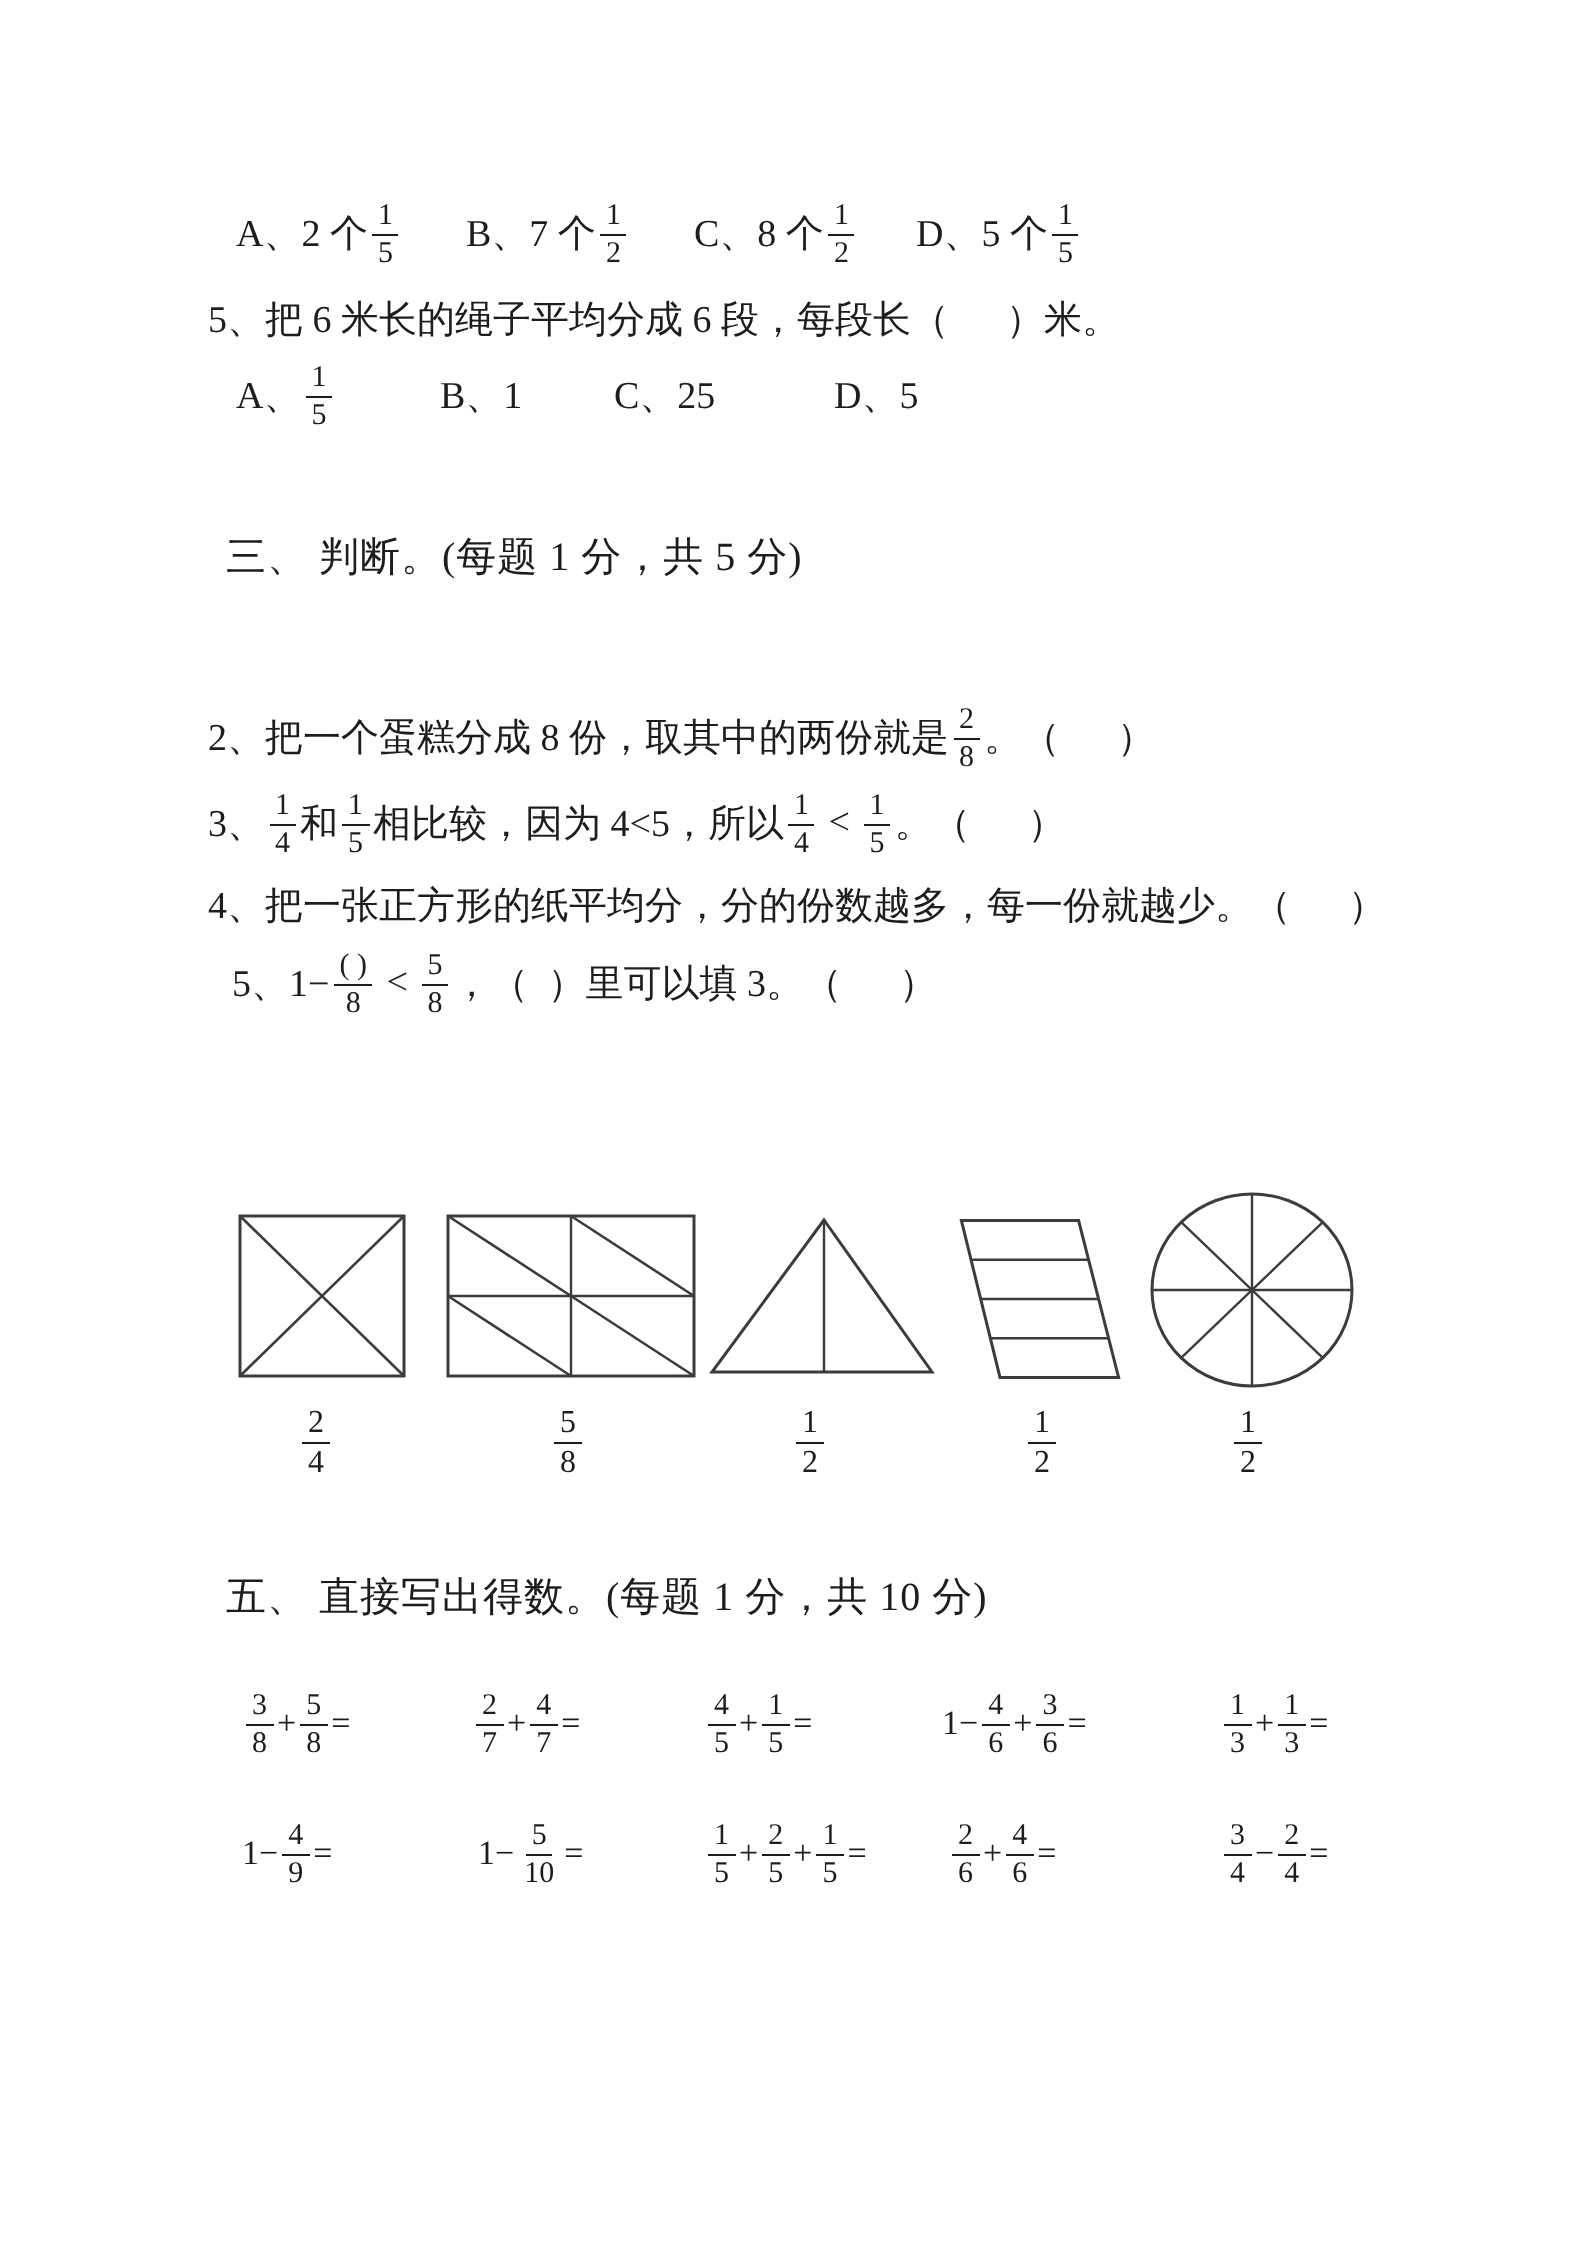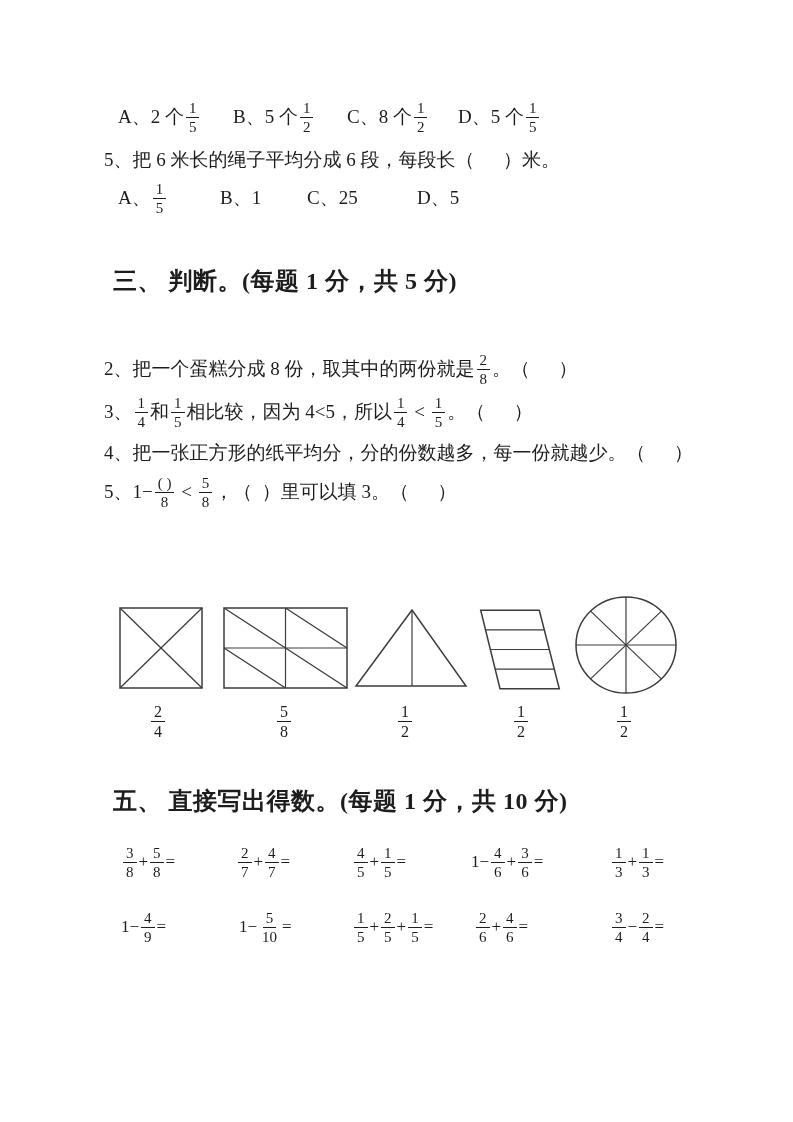--- a/index.html
+++ b/index.html
@@ -5,21 +5,21 @@
   html,body{margin:0;padding:0;background:#ffffff;}
   .page{
     position:relative;width:793px;height:1122px;background:#ffffff;
     font-family:"Liberation Serif","DejaVu Serif",serif;color:#1d1d1d;
     overflow:hidden;
   }
   .abs{position:absolute;}
   .row{display:flex;align-items:center;height:44px;white-space:pre;}
   .t{white-space:pre;}
   .cn{font-size:19px;}
-  .heading{font-weight:bold;font-size:24px;white-space:pre;letter-spacing:.5px;}
+  .heading{font-weight:normal;font-size:20px;white-space:pre;letter-spacing:.5px;}
   .frac{
     display:inline-flex;flex-direction:column;align-items:center;
     font-size:15px;line-height:1.2;text-align:center;margin:0 2px;
     font-family:"Liberation Serif","DejaVu Serif",serif;
   }
   .frac .num{padding:0 3px;border-bottom:1.2px solid #1d1d1d;}
   .frac .den{padding:0 3px;}
   .expr{position:absolute;display:flex;align-items:center;height:42px;font-size:17px;}
   .expr .t{font-size:17px;}
   .opt{position:absolute;display:flex;align-items:center;height:44px;font-size:19px;white-space:pre;}
@@ -31,21 +31,21 @@
 </head>
 <body>
 
 <div class="page">
 
   <div class="opt" style="left:118px;top:95px">
     <span class="t">A、2 个</span>
     <span class="frac"><span class="num">1</span><span class="den">5</span></span>
   </div>
   <div class="opt" style="left:233px;top:95px">
-    <span class="t">B、5 个</span>
+    <span class="t">B、7 个</span>
     <span class="frac"><span class="num">1</span><span class="den">2</span></span>
   </div>
   <div class="opt" style="left:347px;top:95px">
     <span class="t">C、8 个</span>
     <span class="frac"><span class="num">1</span><span class="den">2</span></span>
   </div>
   <div class="opt" style="left:458px;top:95px">
     <span class="t">D、5 个</span>
     <span class="frac"><span class="num">1</span><span class="den">5</span></span>
   </div>
@@ -84,21 +84,21 @@
     <span class="frac"><span class="num">1</span><span class="den">4</span></span>
     <span class="t"> &lt; </span>
     <span class="frac"><span class="num">1</span><span class="den">5</span></span>
     <span class="t">。（      ）</span>
   </div>
 
   <div class="abs row cn" style="left:104px;top:431px">
     <span class="t">4、把一张正方形的纸平均分，分的份数越多，每一份就越少。（      ）</span>
   </div>
 
-  <div class="abs row cn" style="left:104px;top:470px">
+  <div class="abs row cn" style="left:116px;top:470px">
     <span class="t">5、1−</span>
     <span class="frac"><span class="num">( )</span><span class="den">8</span></span>
     <span class="t"> &lt; </span>
     <span class="frac"><span class="num">5</span><span class="den">8</span></span>
     <span class="t">，（  ）里可以填 3。（      ）</span>
   </div>
 
 
   <svg class="shapes-svg abs" style="left:0;top:0" width="793" height="1122" viewBox="0 0 793 1122">
 

